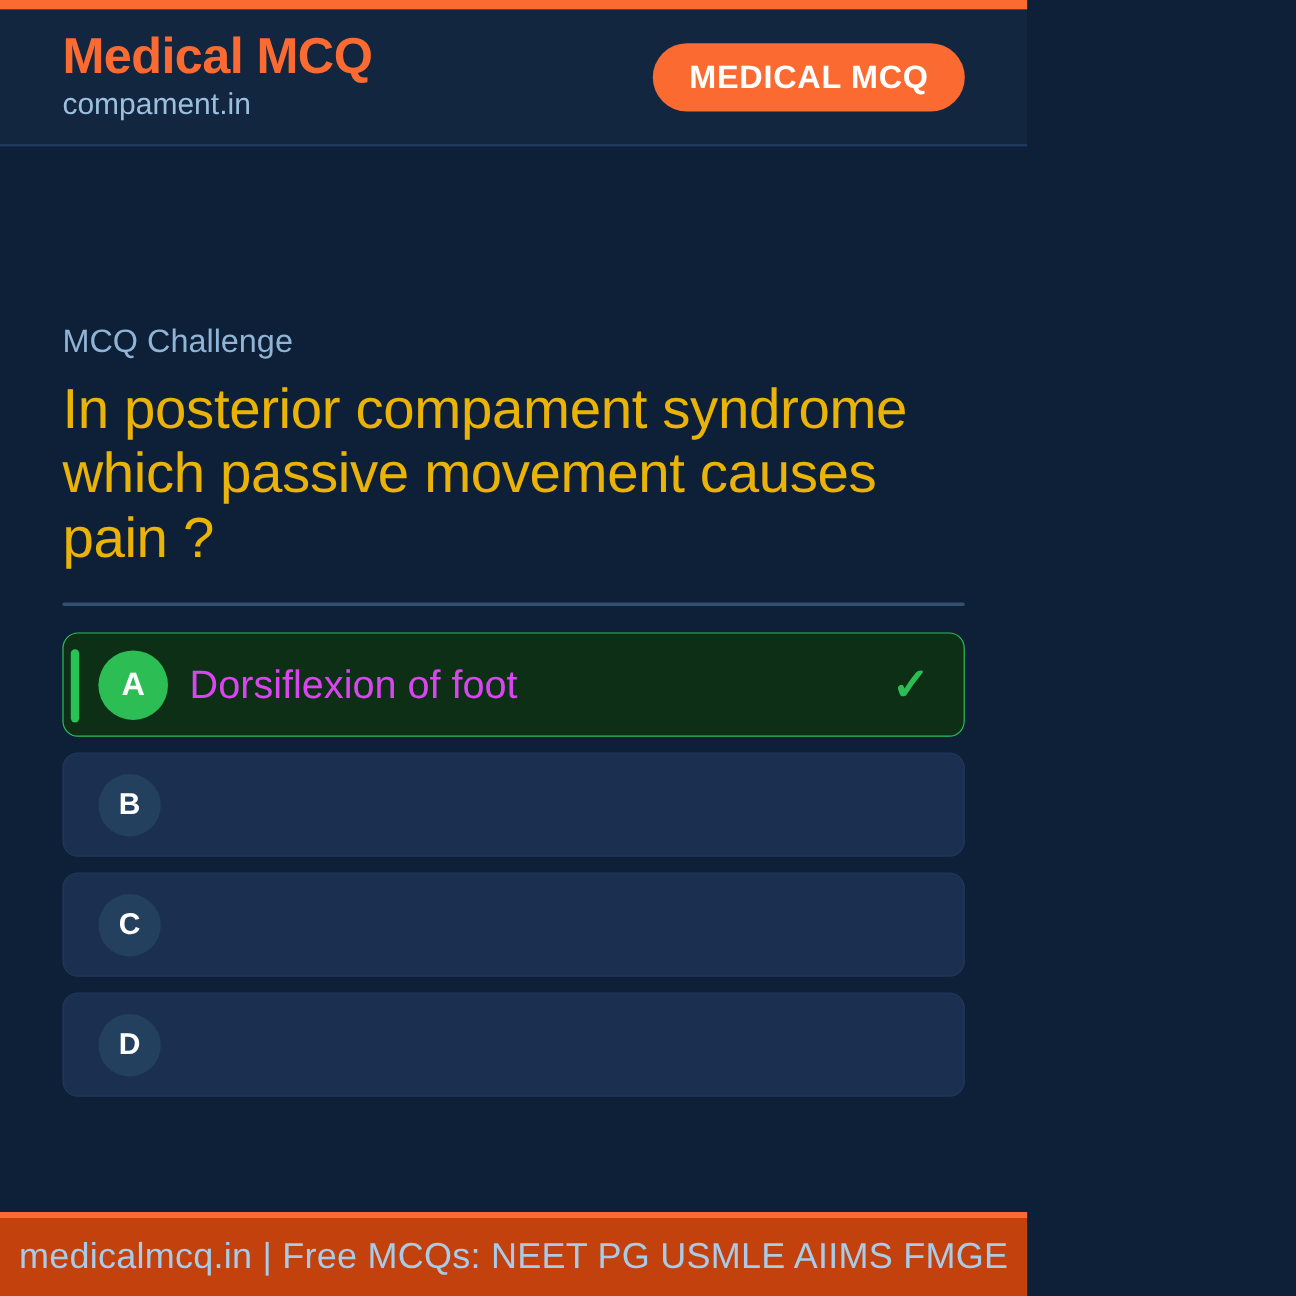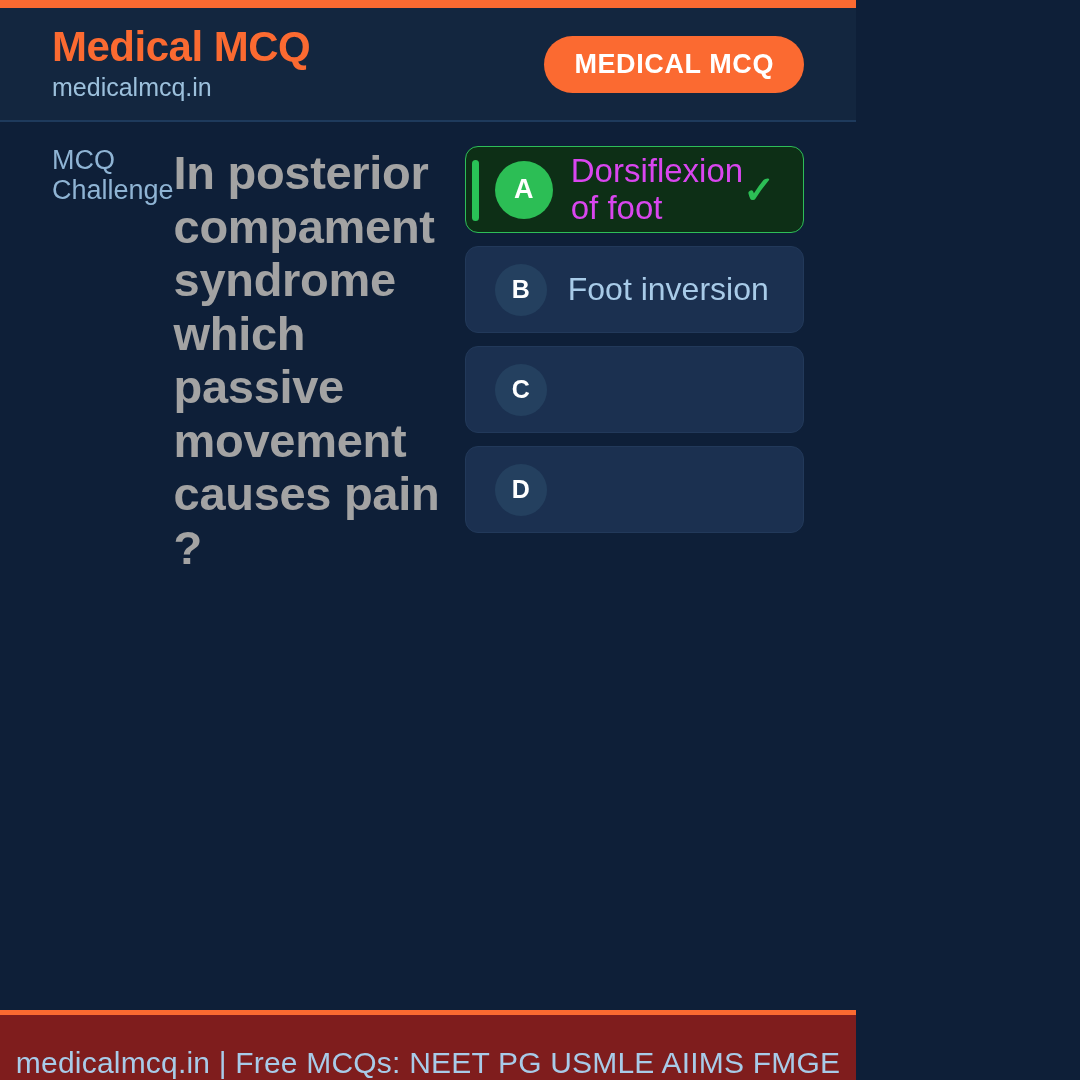--- a/index.html
+++ b/index.html
@@ -59,36 +59,35 @@
     padding:13px 30px;
     border-radius:30px;
     white-space:nowrap;
   }
 
   
   .main {
     flex:1 1 auto;
     padding:0 52px;
     display:flex;
-    flex-direction:row;
+    flex-direction:column;
     justify-content:flex-start;
-    margin-top:24px;
   }
   .spacer-top { height:148px; flex:0 0 auto; }
 
   .eyebrow {
     font-size:27px;
     color:#8FB4D4;
     margin-bottom:14px;
     line-height:1.1;
   }
   .question {
     font-size:47px;
-    font-weight:bold;
-    color:#a3a3a3;
+    font-weight:normal;
+    color:#eab308;
     line-height:1.14;
     letter-spacing:-0.3px;
     max-width:760px;
   }
   .divider {
     height:3px;
     background:#32506F;
     margin-top:28px;
     margin-bottom:22px;
     border-radius:2px;
@@ -156,43 +155,43 @@
     color:#2CBE55;
     line-height:1;
     font-weight:bold;
   }
 
   
   .footer-wrap { flex:0 0 auto; }
   .footer-accent { height:5px; background:#FB6A31; }
   .footer {
     height:65px;
-    background:#7f1d1d;
-    display:flex;
-    align-items:flex-end;
+    background:#c2410c;
+    display:flex;
+    align-items:center;
     justify-content:center;
   }
   .footer-text {
     font-size:30px;
     color:#A8CBE8;
     letter-spacing:0.2px;
     white-space:nowrap;
   }
 </style>
 </head>
 <body>
 
 <div class="page">
 
   <div class="top-accent"></div>
 
   <div class="header">
     <div class="brand">
       <div class="brand-title">Medical MCQ</div>
-      <div class="brand-sub">medicalmcq.in</div>
+      <div class="brand-sub">compament.in</div>
     </div>
     <div class="badge-pill">MEDICAL MCQ</div>
   </div>
 
   <div class="main">
     <div class="spacer-top"></div>
 
     <div class="eyebrow">MCQ Challenge</div>
     <div class="question">In posterior compament syndrome which passive movement causes pain ?</div>
 
@@ -201,21 +200,20 @@
     <div class="options">
 
       <div class="option correct">
         <div class="opt-letter">A</div>
         <div class="opt-text">Dorsiflexion of foot</div>
         <div class="opt-check">✓</div>
       </div>
 
       <div class="option">
         <div class="opt-letter">B</div>
-        <div class="opt-text">Foot inversion</div>
       </div>
 
       <div class="option">
         <div class="opt-letter">C</div>
       </div>
 
       <div class="option">
         <div class="opt-letter">D</div>
       </div>
 

